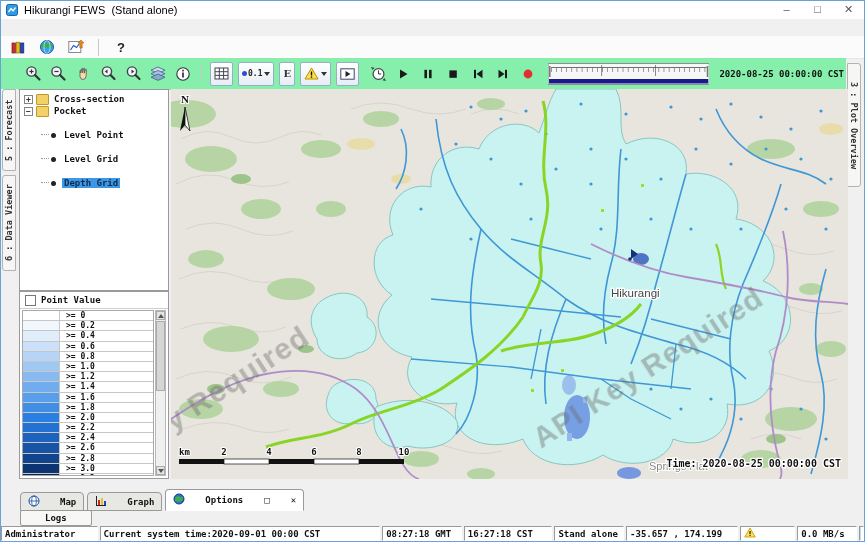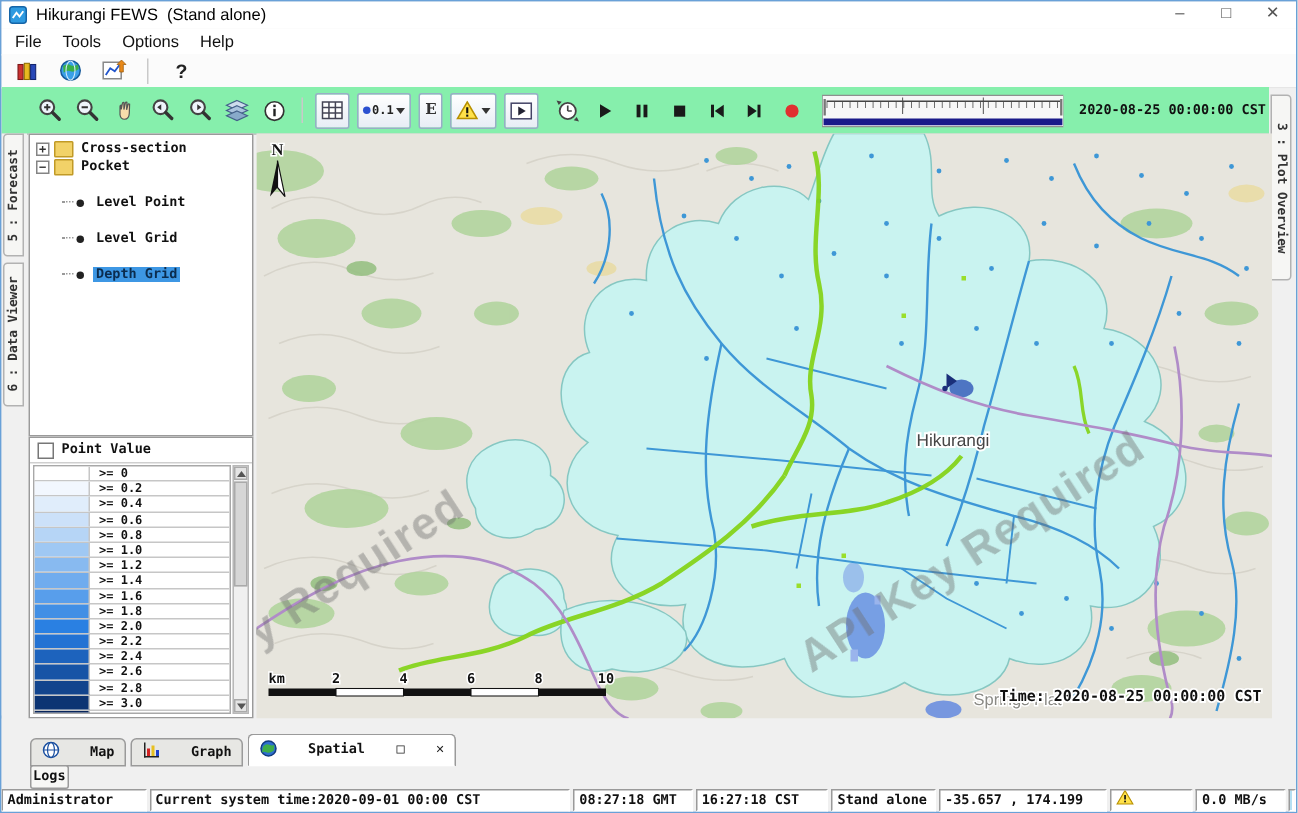--- a/index.html
+++ b/index.html
@@ -64,21 +64,21 @@
   .tri-down{width:0;height:0;border-left:3px solid transparent;border-right:3px solid transparent;border-top:4px solid #555;}
   .lthumb{position:absolute;left:0;right:0;top:10px;height:70px;background:#d6d6d6;border:1px solid #aaa;box-sizing:border-box;}
   
   .map{position:absolute;top:88px;left:170px;width:677px;height:390px;overflow:hidden;background:#e7e5dd;}
   
   .bottombar{position:absolute;top:478px;left:0;right:0;height:49px;background:#f0f0f0;}
   #bottomTabs{position:absolute;top:10px;left:19px;display:flex;align-items:flex-end;gap:3px;}
   .btab{height:17px;display:flex;align-items:center;gap:20px;padding:0 7px;border:1px solid #9a9a9a;border-radius:4px 4px 0 0;background:#e7e7e4;font-family:"DejaVu Sans Mono",monospace;font-size:9px;font-weight:bold;color:#111;}
   .btab.active{background:#fff;height:20px;border-bottom-color:#fff;}
   .btab-ctl{font-size:9px;color:#222;margin-left:1px;}
-  .logs-btn{position:absolute;top:31px;left:19px;height:16px;border:1px solid #9a9a9a;background:#f7f7f5;border-radius:2px;font-family:"DejaVu Sans Mono",monospace;font-size:9px;font-weight:bold;color:#111;padding:0 1px;line-height:14px;}
+  .logs-btn{position:absolute;top:31px;left:19px;height:16px;border:1px solid #9a9a9a;background:#f7f7f5;border-radius:2px;font-family:"DejaVu Sans Mono",monospace;font-size:9px;font-weight:bold;color:#111;padding:0 24px;line-height:14px;}
   
   .statusbar{position:absolute;left:0;right:0;bottom:0;height:15px;display:flex;gap:2px;background:#f0f0f0;}
   .status-cell{border:1px solid;border-color:#9a9a9a #ffffff #ffffff #9a9a9a;background:#fff;font-family:"DejaVu Sans Mono",monospace;font-size:9px;font-weight:bold;color:#111;line-height:12px;padding-left:3px;white-space:nowrap;overflow:hidden;box-sizing:border-box;display:flex;align-items:center;}
   .sc0{width:97px;} .sc1{width:282px;} .sc2{width:80px;} .sc3{width:89px;} .sc4{width:70px;}
   .sc5{width:112px;} .sc6{width:56px;} .sc7{width:60px;} .sc8{flex:1;}
   .status-cell.gauge{background:linear-gradient(90deg,#b5dff2 0 42%,#fff 42%);}
 </style>
 </head>
 <body>
 
@@ -92,26 +92,20 @@
         </svg>
     </span>
     <span class="title-text">Hikurangi FEWS  (Stand alone)</span>
     <div class="win-controls">
       <span class="wc">–</span>
       <span class="wc">□</span>
       <span class="wc">✕</span>
     </div>
   </div>
 
-  <div class="menubar" id="menubar">
-      <span class="menu-item">File</span>
-      <span class="menu-item">Tools</span>
-      <span class="menu-item">Options</span>
-      <span class="menu-item">Help</span>
-    </div>
 
   <div class="tb1">
     <span class="tbtn">
         <svg width="16" height="16">
           <rect x="2" y="4" width="3.4" height="10" fill="#c93030" stroke="#7a1818" stroke-width="0.7"></rect>
           <rect x="6.2" y="3.2" width="3.4" height="10.8" fill="#e8b820" stroke="#8f6d00" stroke-width="0.7"></rect>
           <rect x="10.4" y="4" width="3.4" height="10" fill="#2848b8" stroke="#12246e" stroke-width="0.7"></rect>
         </svg>
       </span>
     <span class="tbtn">
@@ -601,21 +595,21 @@
               <rect x="6" y="3" width="2" height="7" fill="#e8c020"></rect>
               <rect x="9" y="6" width="2" height="4" fill="#2244cc"></rect>
             </svg></span>
           <span class="btab-label">Graph</span>
         </div>
         <div class="btab active">
           <span class="btab-icon"><svg width="12" height="12" viewBox="0 0 12 12">
               <circle cx="6" cy="6" r="5" fill="#2e6fd0" stroke="#123c80"></circle>
               <path d="M2.5 4.5 q2 -2 4 -1 q2 1 3.5 0 L9.5 7.5 q-3 2 -5 1 q-2 -1 -3 0.5 Z" fill="#3fae4a"></path>
             </svg></span>
-          <span class="btab-label">Spatial</span>
+          <span class="btab-label">Options</span>
           <span class="btab-ctl">□</span>
           <span class="btab-ctl">✕</span>
         </div>
       </div>
     <button class="logs-btn">Logs</button>
   </div>
 
   <div class="statusbar" id="statusBar">
       <div class="status-cell sc0">Administrator</div>
       <div class="status-cell sc1">Current system time:2020-09-01 00:00 CST</div>

